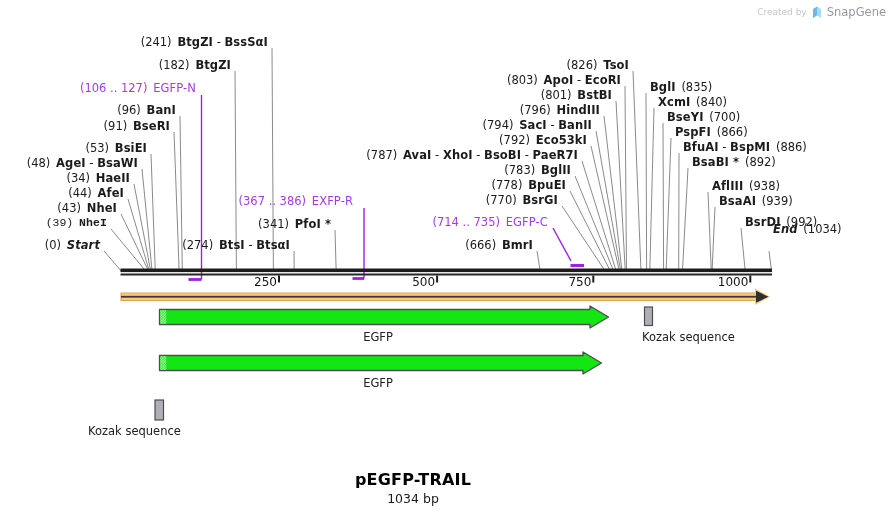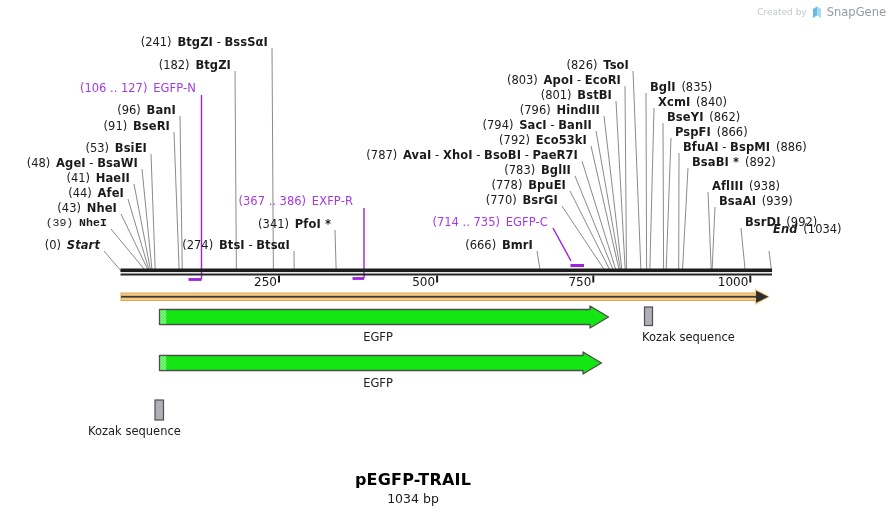--- a/index.html
+++ b/index.html
@@ -92,21 +92,21 @@
       <rect x="155" y="400" width="8.5" height="20" fill="#afafb7" stroke="#4e4e4e" stroke-width="1.2"></rect>
     </svg>
   <div id="label-layer">
       <div class="site-label enzyme" style="top: 35px; right: 626px;"><span class="pos">(241)</span> <span><b>BtgZI</b><span> - </span><b>BssSαI</b></span></div>
       <div class="site-label enzyme" style="top: 58px; right: 663px;"><span class="pos">(182)</span> <span><b>BtgZI</b></span></div>
       <div class="site-label primer" style="top: 81px; right: 698px;"><span class="pos">(106 .. 127)</span> <span><b>EGFP-N</b></span></div>
       <div class="site-label enzyme" style="top: 103px; right: 718px;"><span class="pos">(96)</span> <span><b>BanI</b></span></div>
       <div class="site-label enzyme" style="top: 119px; right: 724px;"><span class="pos">(91)</span> <span><b>BseRI</b></span></div>
       <div class="site-label enzyme" style="top: 141px; right: 747px;"><span class="pos">(53)</span> <span><b>BsiEI</b></span></div>
       <div class="site-label enzyme" style="top: 156px; right: 756px;"><span class="pos">(48)</span> <span><b>AgeI</b><span> - </span><b>BsaWI</b></span></div>
-      <div class="site-label enzyme" style="top: 171px; right: 764px;"><span class="pos">(41)</span> <span><b>HaeII</b></span></div>
+      <div class="site-label enzyme" style="top: 171px; right: 764px;"><span class="pos">(34)</span> <span><b>HaeII</b></span></div>
       <div class="site-label enzyme" style="top: 186px; right: 770px;"><span class="pos">(44)</span> <span><b>AfeI</b></span></div>
       <div class="site-label enzyme" style="top: 201px; right: 777px;"><span class="pos">(43)</span> <span><b>NheI</b></span></div>
       <div class="site-label enzyme" style="top: 216px; right: 787px; font-family: Liberation Mono, monospace;"><span class="pos">(39)</span> <span><b>NheI</b></span></div>
       <div class="site-label terminus" style="top: 238px; right: 794px;"><span class="pos">(0)</span> <span><b>Start</b></span></div>
       <div class="site-label enzyme" style="top: 238px; right: 604px; text-align: right;"><span class="pos">(274)</span> <span><b>BtsI</b><span> - </span><b>BtsαI</b></span></div>
       <div class="site-label enzyme" style="top: 217px; right: 563px;"><span class="pos">(341)</span> <span><b>PfoI *</b></span></div>
       <div class="site-label primer" style="top: 194px; right: 541px;"><span class="pos">(367 .. 386)</span> <span><b>EXFP-R</b></span></div>
       <div class="site-label enzyme" style="top: 148px; right: 316px; text-align: right;"><span class="pos">(787)</span> <span><b>AvaI</b><span> - </span><b>XhoI</b><span> - </span><b>BsoBI</b><span> - </span><b>PaeR7I</b></span></div>
       <div class="site-label enzyme" style="top: 133px; right: 307px;"><span class="pos">(792)</span> <span><b>Eco53kI</b></span></div>
       <div class="site-label enzyme" style="top: 118px; right: 302px;"><span class="pos">(794)</span> <span><b>SacI</b><span> - </span><b>BanII</b></span></div>
@@ -114,21 +114,21 @@
       <div class="site-label enzyme" style="top: 88px; right: 282px;"><span class="pos">(801)</span> <span><b>BstBI</b></span></div>
       <div class="site-label enzyme" style="top: 73px; right: 273px;"><span class="pos">(803)</span> <span><b>ApoI</b><span> - </span><b>EcoRI</b></span></div>
       <div class="site-label enzyme" style="top: 58px; right: 265px;"><span class="pos">(826)</span> <span><b>TsoI</b></span></div>
       <div class="site-label enzyme" style="top: 163px; right: 323px;"><span class="pos">(783)</span> <span><b>BglII</b></span></div>
       <div class="site-label enzyme" style="top: 178px; right: 328px;"><span class="pos">(778)</span> <span><b>BpuEI</b></span></div>
       <div class="site-label enzyme" style="top: 193px; right: 336px;"><span class="pos">(770)</span> <span><b>BsrGI</b></span></div>
       <div class="site-label primer" style="top: 215px; right: 346px;"><span class="pos">(714 .. 735)</span> <span><b>EGFP-C</b></span></div>
       <div class="site-label enzyme" style="top: 238px; right: 361px;"><span class="pos">(666)</span> <span><b>BmrI</b></span></div>
       <div class="site-label enzyme" style="top: 80px; left: 650px;"><span><b>BglI</b></span> <span class="pos">(835)</span></div>
       <div class="site-label enzyme" style="top: 95px; left: 658px;"><span><b>XcmI</b></span> <span class="pos">(840)</span></div>
-      <div class="site-label enzyme" style="top: 110px; left: 667px;"><span><b>BseYI</b></span> <span class="pos">(862)</span></div>
+      <div class="site-label enzyme" style="top: 110px; left: 667px;"><span><b>BseYI</b></span> <span class="pos">(700)</span></div>
       <div class="site-label enzyme" style="top: 125px; left: 675px;"><span><b>PspFI</b></span> <span class="pos">(866)</span></div>
       <div class="site-label enzyme" style="top: 140px; left: 683px;"><span><b>BfuAI</b><span> - </span><b>BspMI</b></span> <span class="pos">(886)</span></div>
       <div class="site-label enzyme" style="top: 155px; left: 692px;"><span><b>BsaBI *</b></span> <span class="pos">(892)</span></div>
       <div class="site-label enzyme" style="top: 179px; left: 712px;"><span><b>AflIII</b></span> <span class="pos">(938)</span></div>
       <div class="site-label enzyme" style="top: 194px; left: 719px;"><span><b>BsaAI</b></span> <span class="pos">(939)</span></div>
       <div class="site-label enzyme" style="top: 215px; left: 745px;"><span><b>BsrDI</b></span> <span class="pos">(992)</span></div>
       <div class="site-label terminus" style="top: 222px; left: 773px;"><span><b>End</b></span> <span class="pos">(1034)</span></div>
       <div class="ruler-label" style="top: 276px; right: 617px;">250</div>
       <div class="ruler-label" style="top: 276px; right: 458.9px;">500</div>
       <div class="ruler-label" style="top: 276px; right: 302.7px;">750</div>

